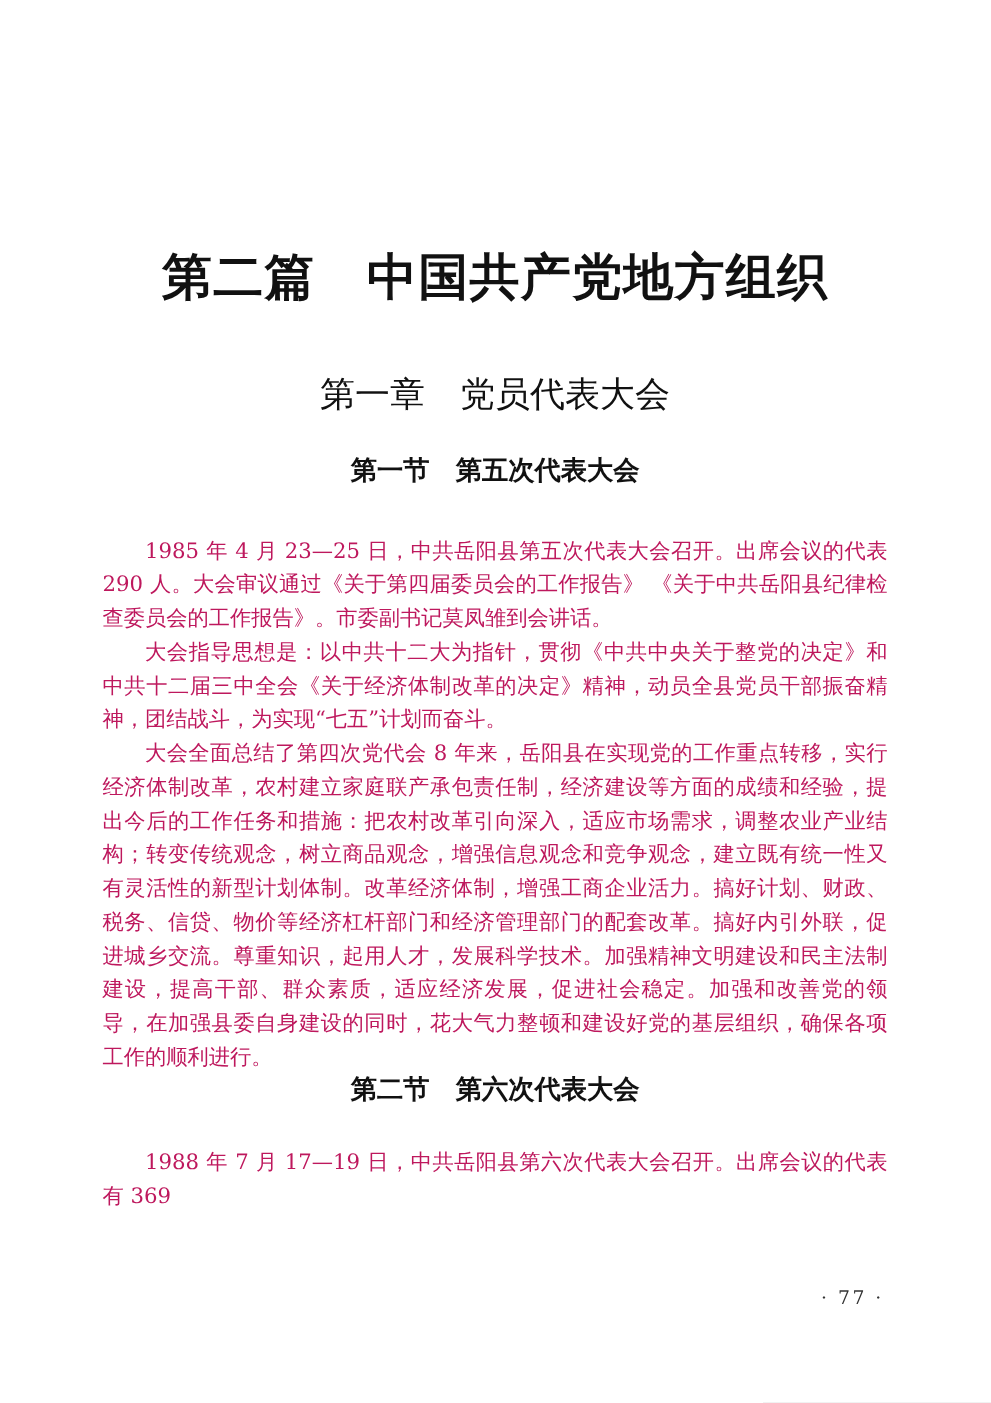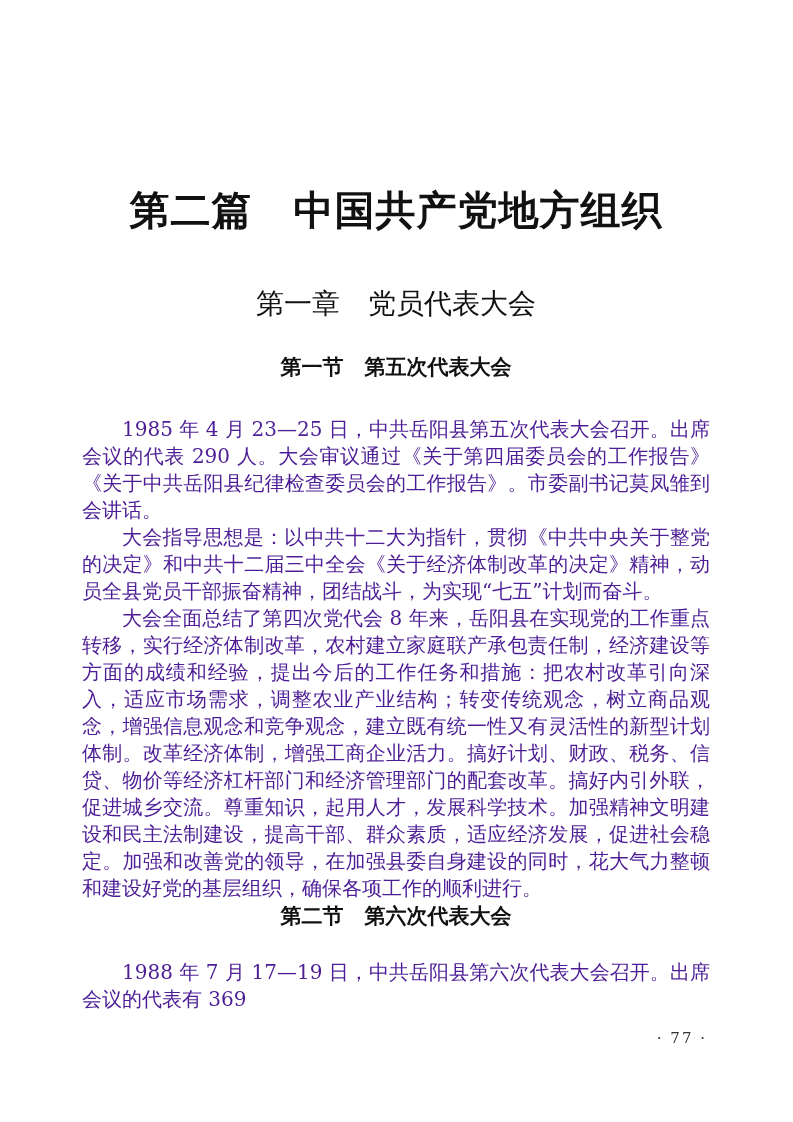--- a/index.html
+++ b/index.html
@@ -10,21 +10,21 @@
   .page {
     position: relative;
     width: 793px;
     height: 1122px;
     margin: 0 auto;
     background: #ffffff;
     color: #111111;
     font-family: "DejaVu Serif", "Liberation Serif", serif;
     overflow: hidden;
     box-sizing: border-box;
-    padding: 0 83px 0 82px;
+    padding: 12px 83px 0 82px;
   }
   .part-title {
     margin: 0;
     margin-top: 186px;
     font-size: 40px;
     line-height: 48px;
     font-weight: bold;
     text-align: center;
     letter-spacing: 1px;
     white-space: nowrap;
@@ -33,46 +33,46 @@
     margin: 0;
     margin-top: 53px;
     font-size: 28px;
     line-height: 34px;
     font-weight: normal;
     text-align: center;
     white-space: nowrap;
   }
   .section-title {
     margin: 0;
-    font-family: Liberation Serif, serif;
+    font-family: Liberation Mono, monospace;
     font-size: 21px;
     line-height: 26px;
     font-weight: bold;
     text-align: center;
     white-space: nowrap;
   }
   .section-title.first {
     margin-top: 33px;
   }
   .section-title.second {
     margin-top: 1px;
   }
   .body-block {
     margin-top: 36px;
   }
   .body-block.second {
     margin-top: 30px;
   }
   .body-block p {
     margin: 0;
-    font-size: 20px;
+    font-size: 17px;
     line-height: 27px;
     text-align: justify;
     text-indent: 2em;
-    color: #4c1d95;
+    color: #be185d;
   }
   .page-number {
     position: absolute;
     top: 1029px;
     right: 86px;
     font-size: 15px;
     line-height: 18px;
     color: #333333;
     letter-spacing: 2px;
     white-space: nowrap;

